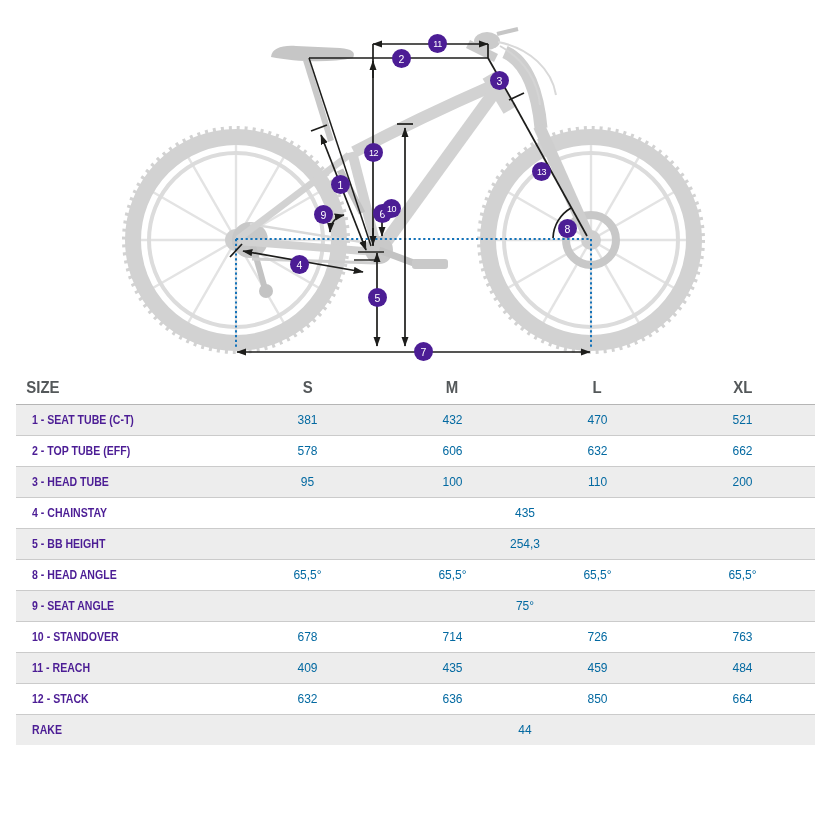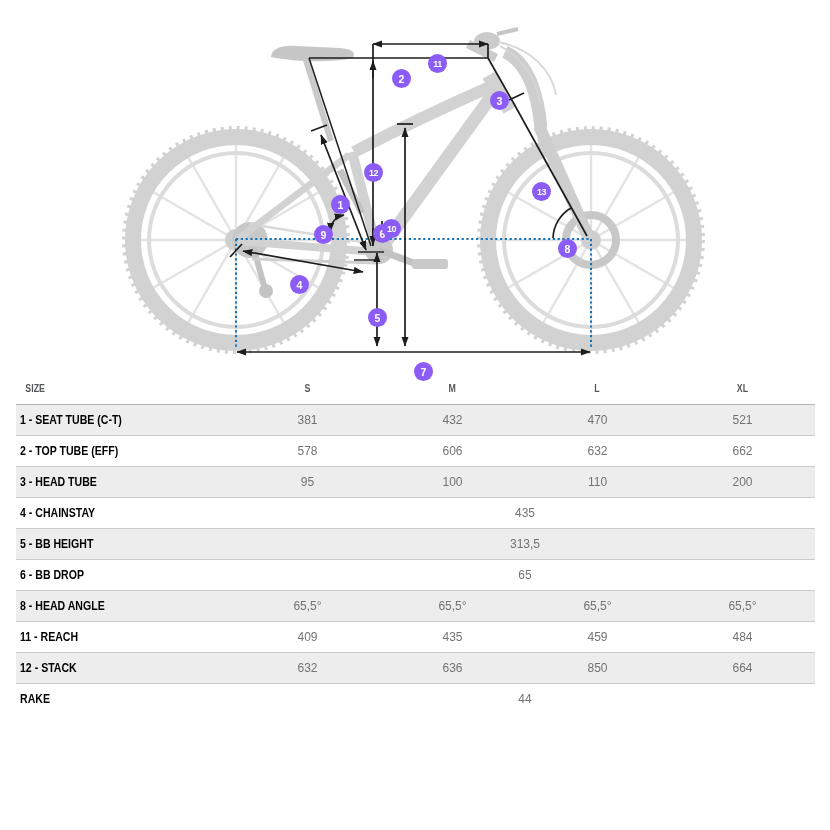--- a/index.html
+++ b/index.html
@@ -1,38 +1,38 @@
 <!DOCTYPE html>
 <html><head>
 <meta charset="utf-8">
 <style>
   html,body{margin:0;padding:0;background:#ffffff;}
   .screen{position:relative;width:830px;height:830px;background:#ffffff;overflow:hidden;
           font-family:"Liberation Sans",sans-serif;}
   svg.diagram{position:absolute;left:0;top:0;}
   
-  .co{position:absolute;width:19px;height:19px;border-radius:50%;background:#8b5cf6;color:#fff;
-      display:flex;align-items:center;justify-content:center;font-weight:bold;font-size:10.5px;
-      font-family:"Liberation Sans",sans-serif;z-index:5;margin-top:20px;}
+  .co{position:absolute;width:19px;height:19px;border-radius:50%;background:#4c1d95;color:#fff;
+      display:flex;align-items:center;justify-content:center;font-weight:normal;font-size:10.5px;
+      font-family:"Liberation Sans",sans-serif;z-index:5;}
   .co.w2{font-size:9px;letter-spacing:-0.5px;}
   
   table.geo{position:absolute;left:16px;top:372px;width:799px;border-collapse:collapse;
             table-layout:fixed;}
   table.geo col.lbl{width:219px;}
   table.geo col.c{width:145px;}
-  table.geo th{height:30px;font-size:10px;font-weight:bold;color:#54585a;
+  table.geo th{height:30px;font-size:17px;font-weight:bold;color:#54585a;
                border-bottom:1px solid #b5b5b5;vertical-align:middle;}
   table.geo th.size{text-align:left;padding-left:8px;}
   table.geo th.cc{text-align:center;}
   table.geo td{height:28px;vertical-align:middle;font-size:12px;}
   table.geo tbody tr{border-bottom:1px solid #cbcbcb;}
   table.geo tbody tr:last-child{border-bottom:none;}
   table.geo tbody tr:nth-child(odd){background:#ededed;}
-  td.label{font-weight:bold;color:#000000;font-size:11.5px;padding-left:4px;text-align:left;}
-  td.val{color:#737373;text-align:center;}
+  td.label{font-weight:bold;color:#4c1d95;font-size:11.5px;padding-left:16px;text-align:left;}
+  td.val{color:#0369a1;text-align:center;}
   .cond{display:inline-block;transform:scaleX(.88);transform-origin:0 50%;white-space:nowrap;}
   th .cond{transform-origin:50% 50%;}
 </style>
 </head>
 <body>
 
 <div class="screen">
 
   <svg class="diagram" width="830" height="372" viewBox="0 0 830 372">
     <defs>
@@ -198,32 +198,39 @@
         <td class="val">100</td>
         <td class="val">110</td>
         <td class="val">200</td>
       </tr>
       <tr>
         <td class="label"><span class="cond">4 - CHAINSTAY</span></td>
         <td class="val" colspan="4">435</td>
       </tr>
       <tr>
         <td class="label"><span class="cond">5 - BB HEIGHT</span></td>
-        <td class="val" colspan="4">313,5</td>
-      </tr>
-      <tr>
-        <td class="label"><span class="cond">6 - BB DROP</span></td>
-        <td class="val" colspan="4">65</td>
+        <td class="val" colspan="4">254,3</td>
       </tr>
       <tr>
         <td class="label"><span class="cond">8 - HEAD ANGLE</span></td>
         <td class="val">65,5°</td>
         <td class="val">65,5°</td>
         <td class="val">65,5°</td>
         <td class="val">65,5°</td>
+      </tr>
+      <tr>
+        <td class="label"><span class="cond">9 - SEAT ANGLE</span></td>
+        <td class="val" colspan="4">75°</td>
+      </tr>
+      <tr>
+        <td class="label"><span class="cond">10 - STANDOVER</span></td>
+        <td class="val">678</td>
+        <td class="val">714</td>
+        <td class="val">726</td>
+        <td class="val">763</td>
       </tr>
       <tr>
         <td class="label"><span class="cond">11 - REACH</span></td>
         <td class="val">409</td>
         <td class="val">435</td>
         <td class="val">459</td>
         <td class="val">484</td>
       </tr>
       <tr>
         <td class="label"><span class="cond">12 - STACK</span></td>

